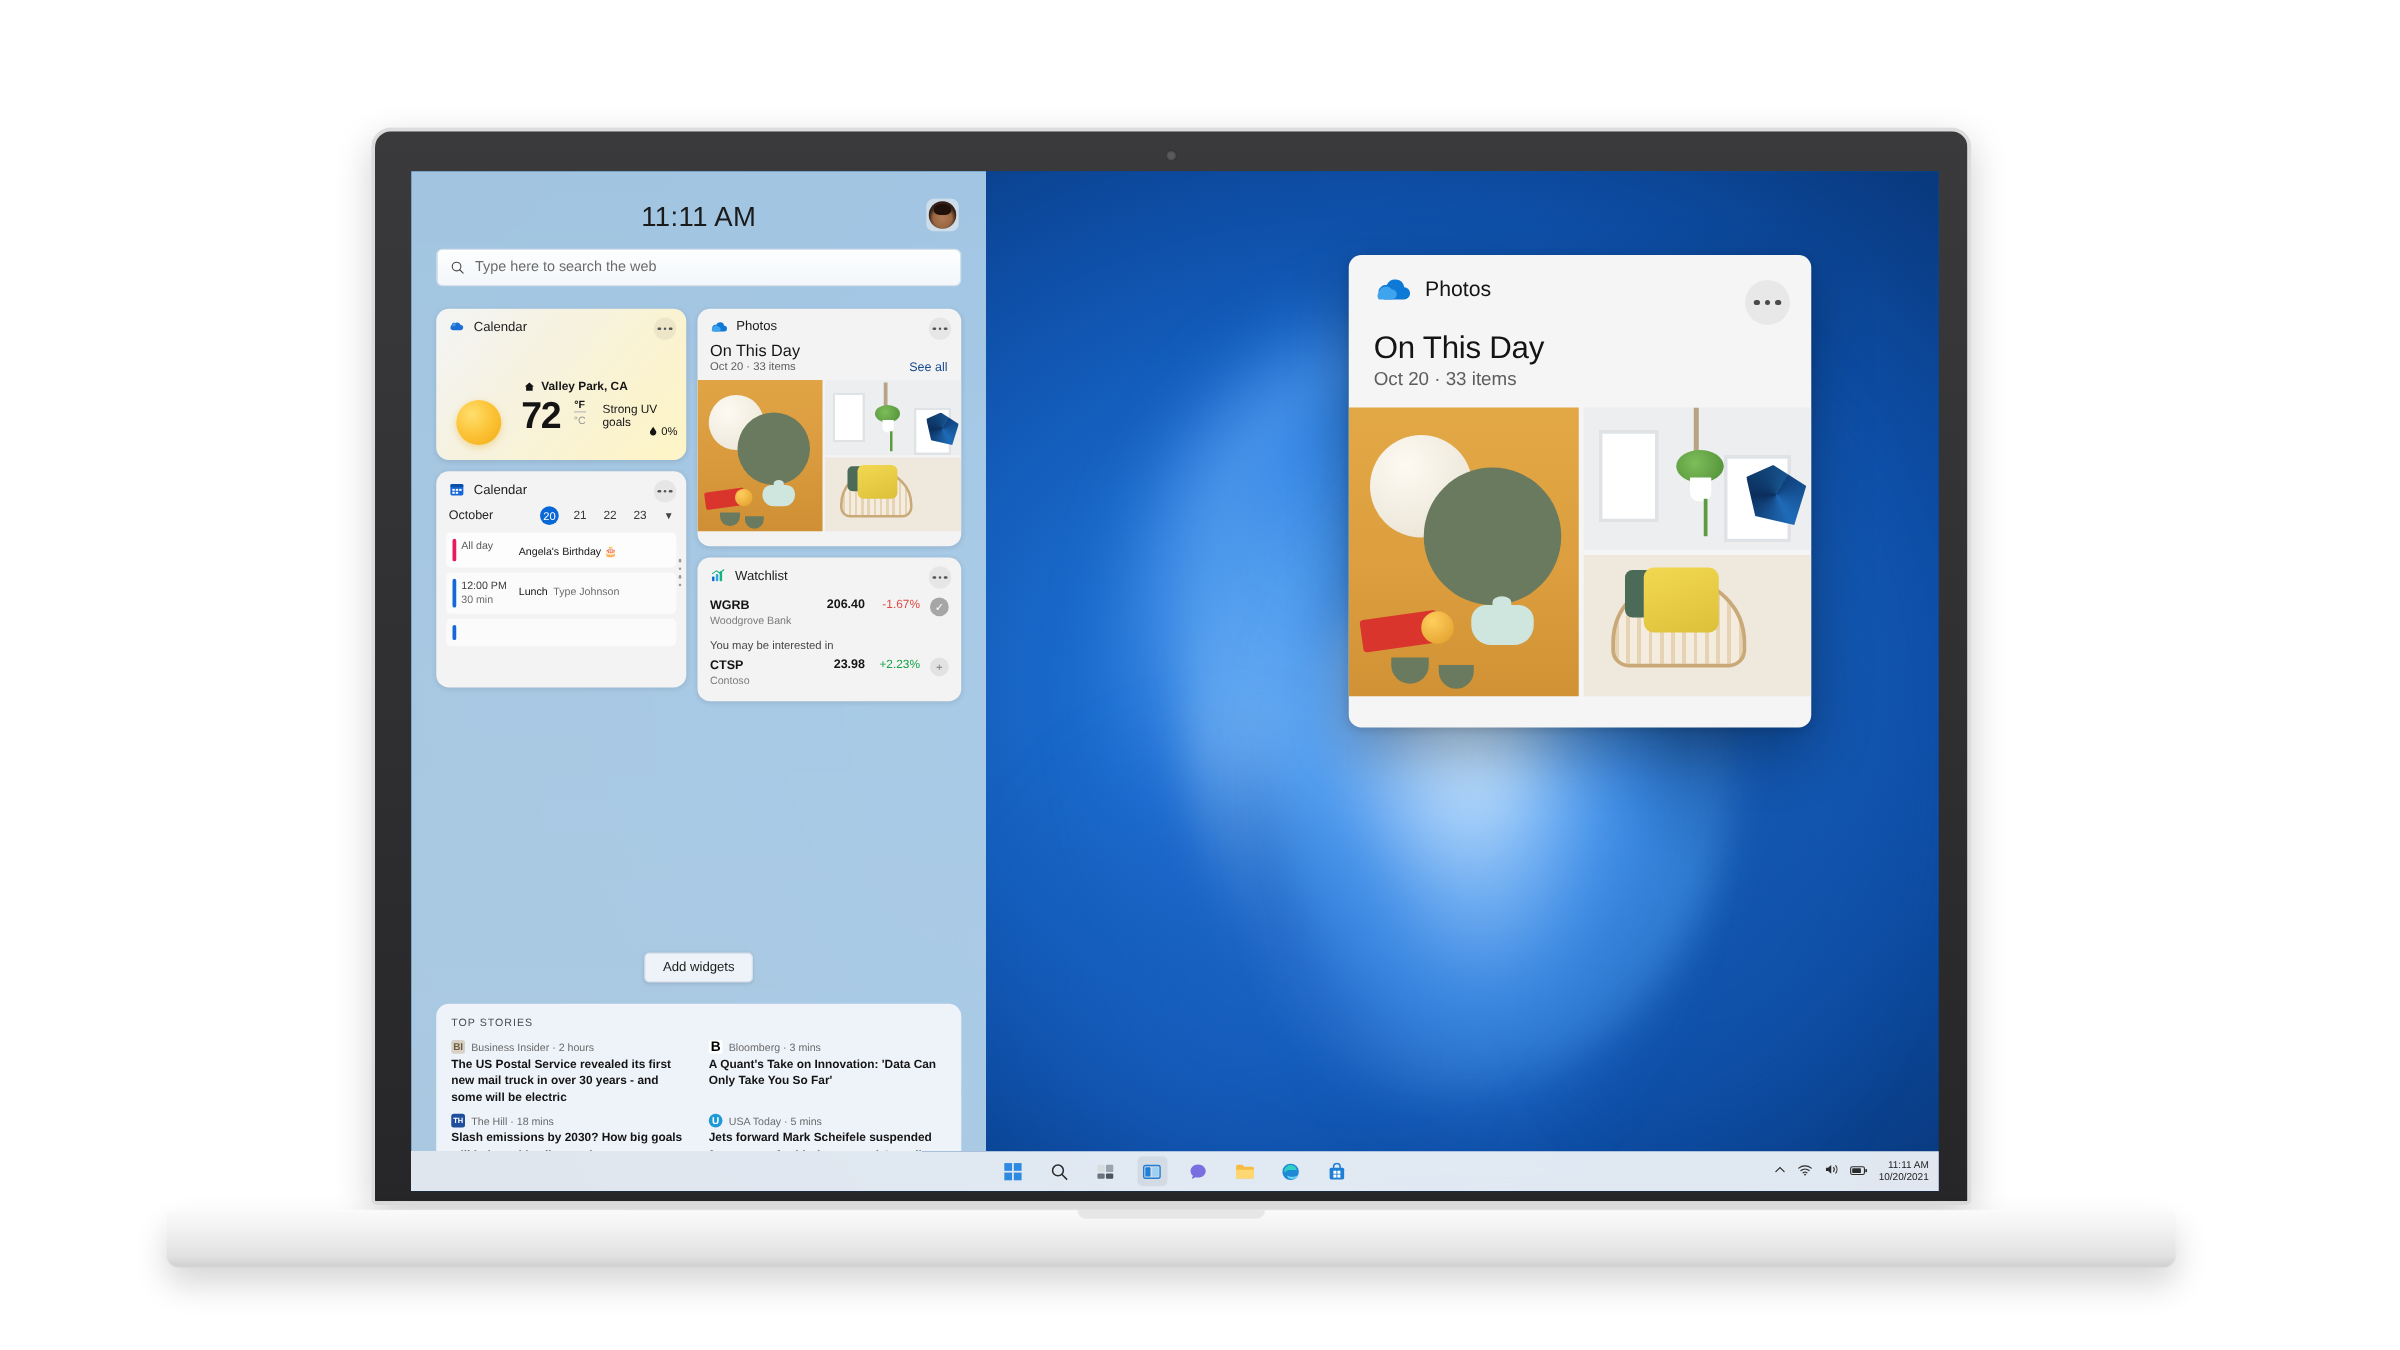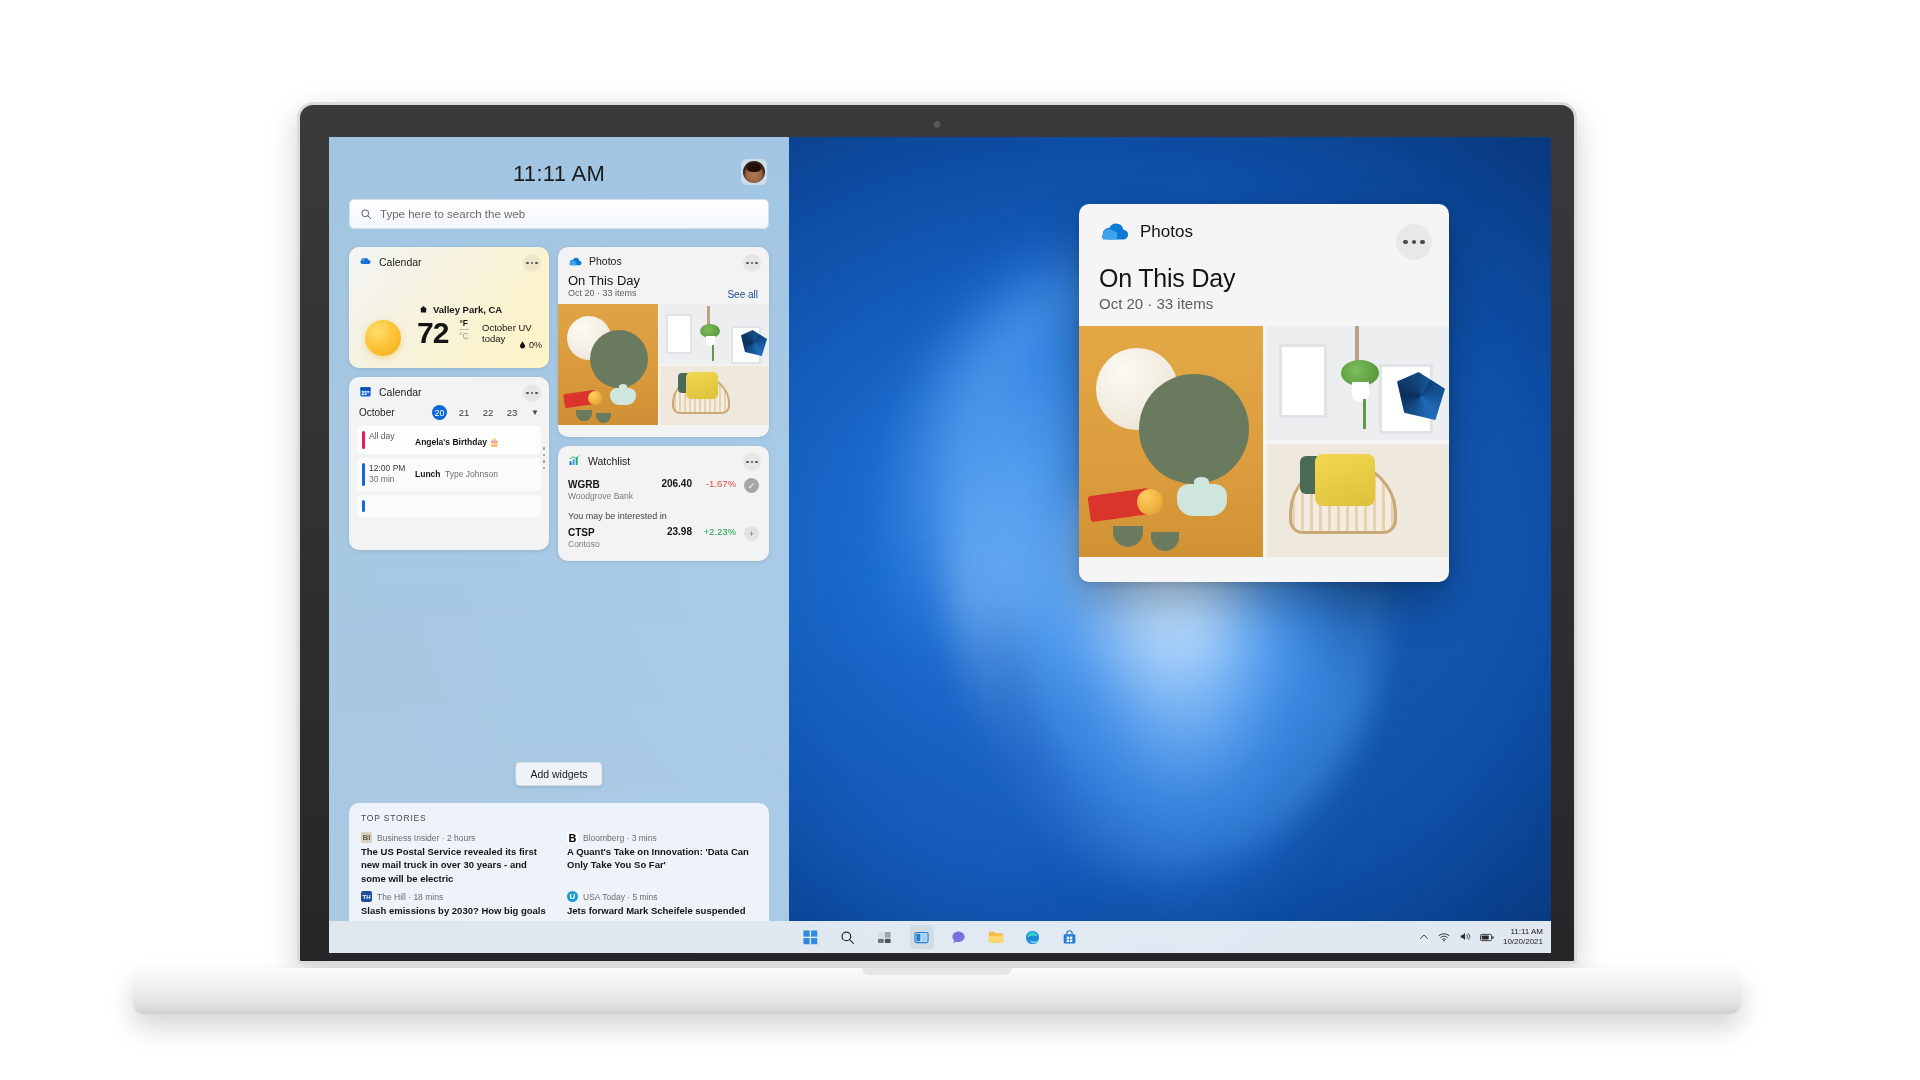--- a/index.html
+++ b/index.html
@@ -153,21 +153,21 @@
                  display:flex; align-items:center; justify-content:center; font-size:9px; }
   .chev { font-size:8px; color:#444; margin-left:2px; }
   .evt {
     position:relative; background:#fbfbfb; margin:0 8px 4px 8px; border-radius:4px;
     padding:5px 8px 5px 12px; display:flex; align-items:flex-start; min-height:22px;
   }
   .evt .bar { position:absolute; left:5px; top:5px; bottom:5px; width:3px; border-radius:2px; }
   .evt .time { width:46px; flex:0 0 46px; }
   .evt .time .a { font-size:8.5px; color:#3a3a3a; display:block; line-height:1.35; }
   .evt .time .b { font-size:8.5px; color:#6d6d6d; display:block; line-height:1.35; }
-  .evt .info .n { font-size:8.5px; font-weight:bold; color:#141414; line-height:1.35; }
+  .evt .info .n { font-size:8.5px; font-weight:normal; color:#141414; line-height:1.35; }
   .evt .info .s { font-size:8.5px; color:#6d6d6d; line-height:1.35; }
   .evt .allday { font-size:8.5px; color:#5a5a5a; width:46px; flex:0 0 46px; }
   .cal-scroll { position:absolute; right:4px; top:70px; display:flex; flex-direction:column; gap:4px; }
   .cal-scroll i { width:2.5px; height:2.5px; border-radius:50%; background:#9a9a9a; }
 
   
   .photos { height:190px; background:#f3f3f3; }
   .ph-title { font-size:13px; color:#141414; padding:2px 10px 0 10px; }
   .ph-sub { font-size:9px; color:#5d5d5d; padding:0 10px 6px 10px; }
   .ph-seeall { position:absolute; right:11px; top:42px; font-size:10px; color:#1b4b8f; }
@@ -357,21 +357,21 @@
                   <svg width="9" height="9" viewBox="0 0 12 12">
                     <path d="M6 1.4 1.2 5.6h1.3V10h7V5.6h1.3z" fill="#141414"></path>
                   </svg>
                   <span>Valley Park, CA</span>
                 </div>
                 <div class="w-temp">72</div>
                 <div class="w-unit">
                   <span>°F</span>
                   <span class="c">°C</span>
                 </div>
-                <div class="w-uv">October UV today</div>
+                <div class="w-uv">Strong UV goals</div>
                 <div class="w-precip">
                   <svg width="7" height="9" viewBox="0 0 10 13">
                     <path d="M5 0.5 1.4 6.2a3.7 3.7 0 1 0 7.2 0z" fill="#141414"></path>
                   </svg>
                   <span>0%</span>
                 </div>
 
               </div>
             </div>
 

